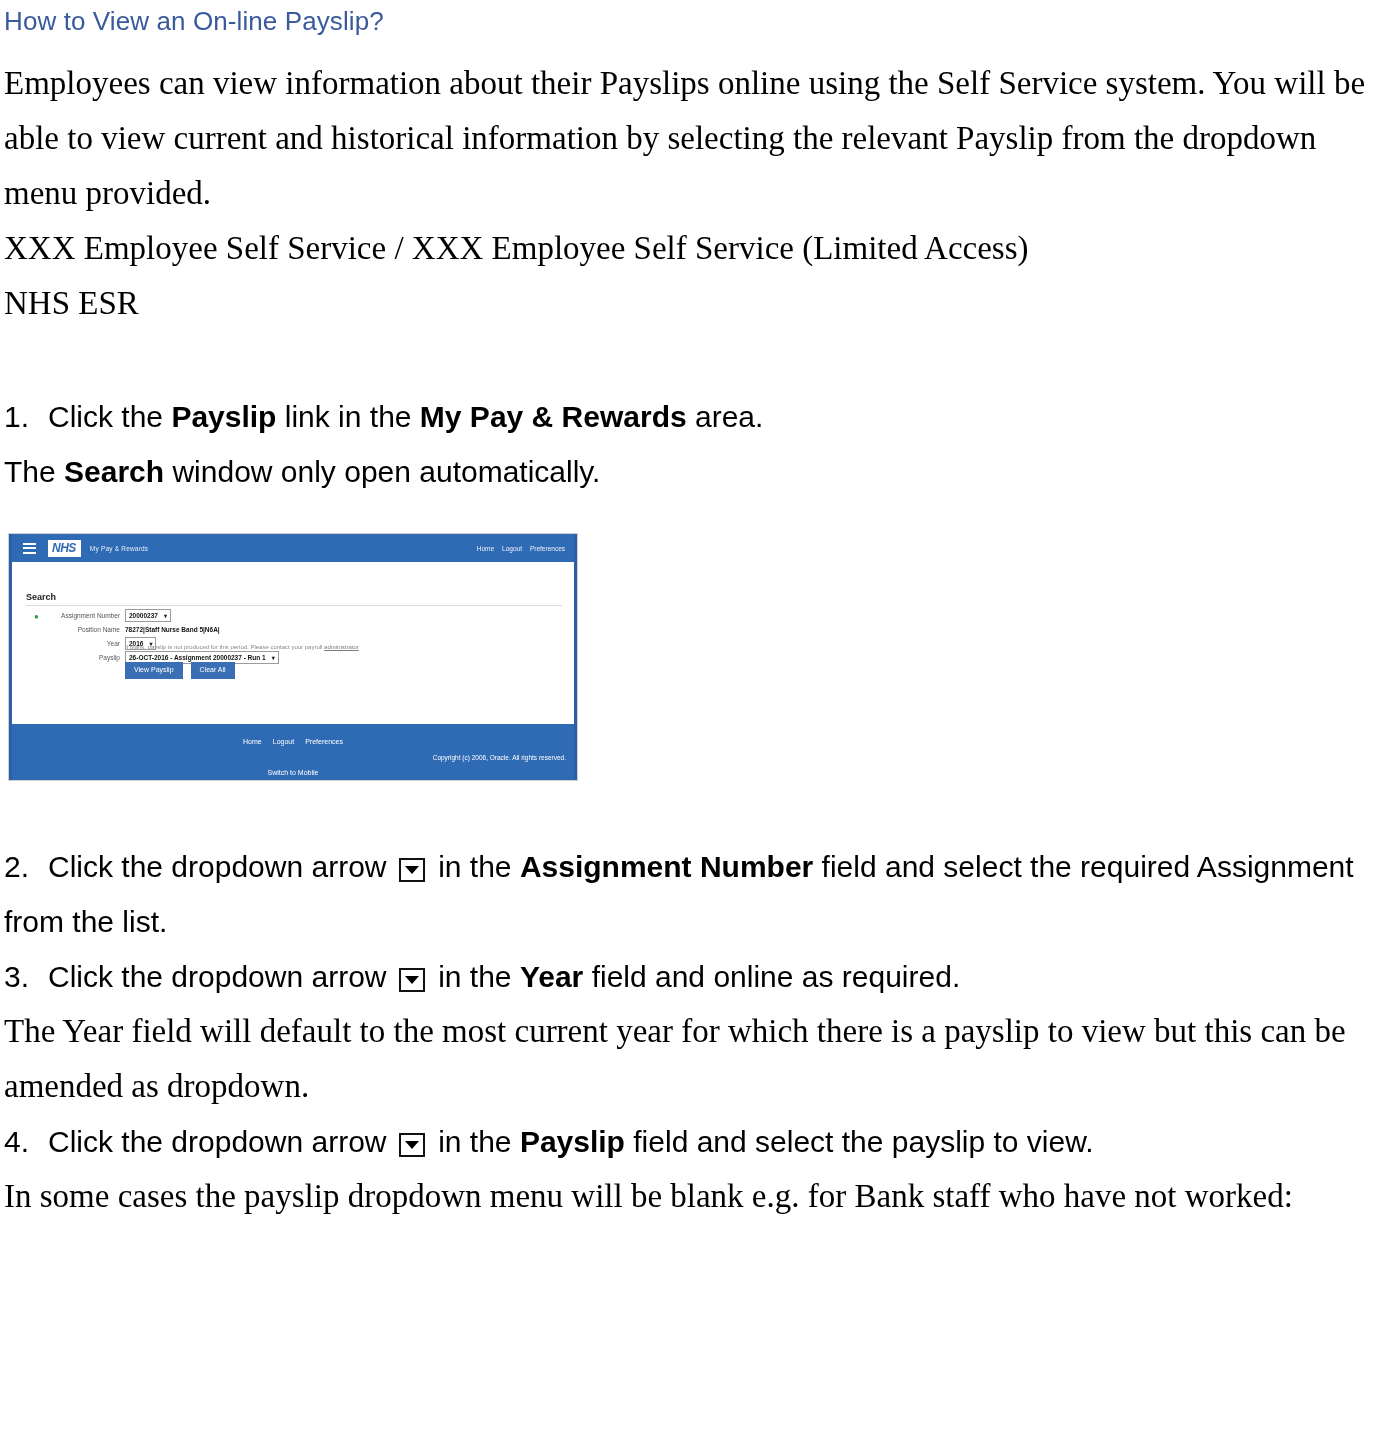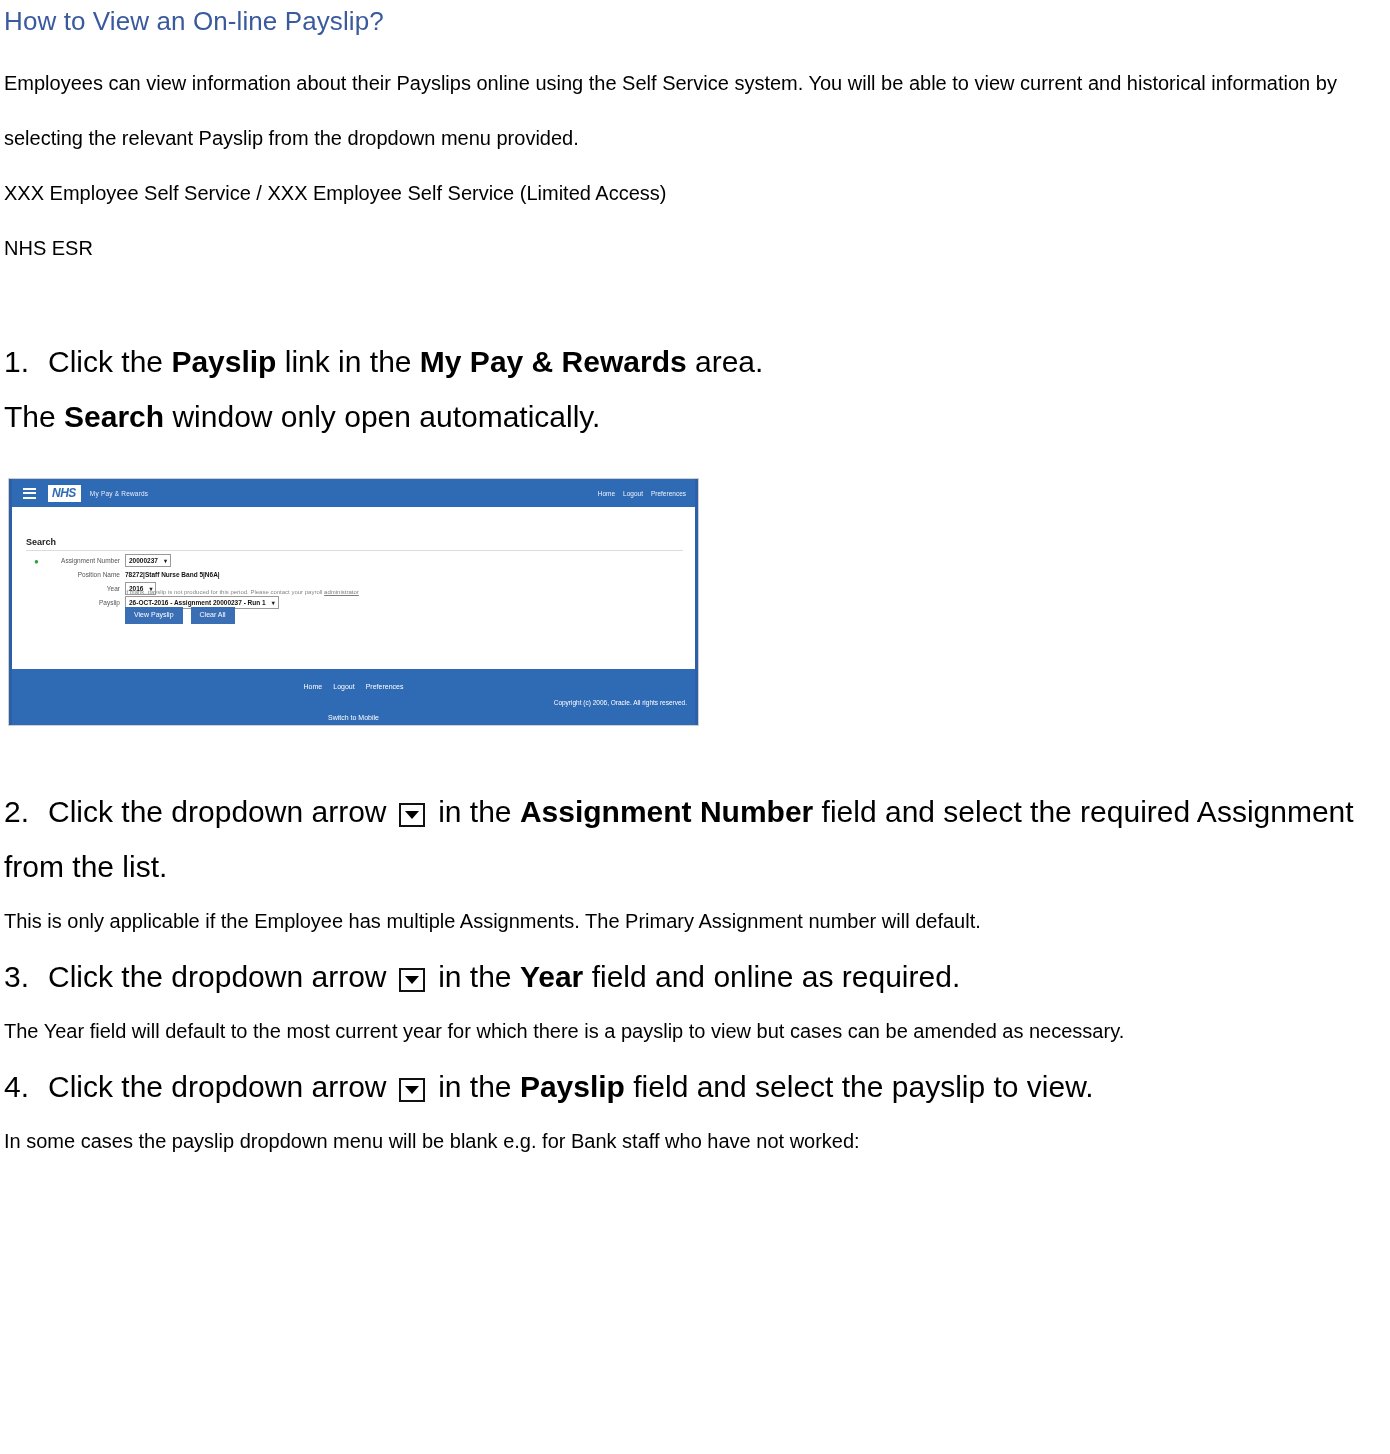--- a/index.html
+++ b/index.html
@@ -25,25 +25,26 @@
   
   .doc-heading {
     font-size: 26px;
     color: #3a5a9e;
     line-height: 38px;
     margin: 2px 0 16px 4px;
     font-weight: normal;
     letter-spacing: 0.1px;
   }
   .para {
-    font-size: 20px;
+    font-size: 33px;
     line-height: 55px;
     margin: 0 0 0 4px;
     color: #000;
     max-width: 1386px;
+    font-family: Liberation Serif, serif;
   }
   .spacer-lg { height: 58px; }
 
   .list-line {
     font-size: 30px;
     line-height: 55px;
     margin: 0 0 0 4px;
     display: block;
   }
   .num {
@@ -71,21 +72,21 @@
     transform: translate(-50%, -50%);
     width: 0; height: 0;
     border-left: 7px solid transparent;
     border-right: 7px solid transparent;
     border-top: 8px solid #000;
   }
 
   
   .shot {
     position: relative;
-    width: 691px;
+    width: 570px;
     height: 248px;
     margin: 34px 0 0 8px;
     background: #737373;
     border: 1px solid #cfcfcf;
     box-sizing: border-box;
     overflow: hidden;
     font-family: "Liberation Sans", sans-serif;
   }
   .shot-leftedge {
     position: absolute;
@@ -386,25 +387,24 @@
       <div class="footer-copy">Copyright (c) 2006, Oracle. All rights reserved.</div>
       <div class="footer-mobile">Switch to Mobile</div>
     </div>
   </div>
 
   <div class="spacer-lg"></div>
 
   <div class="list-line">
     <span class="num">2.</span><span>Click the dropdown arrow </span><span class="dd-glyph"></span><span> in the </span><b>Assignment Number</b><span> field and select the required Assignment from the list.</span>
   </div>
-  <div class="para">This is only applicable if the Employee has multiple Assignments.  The Primary Assignment number will default.</div>
 
   <div class="list-line">
     <span class="num">3.</span><span>Click the dropdown arrow </span><span class="dd-glyph"></span><span> in the </span><b>Year</b><span> field and online as required.</span>
   </div>
-  <div class="para">The Year field will default to the most current year for which there is a payslip to view but cases can be amended as necessary.</div>
+  <div class="para">The Year field will default to the most current year for which there is a payslip to view but this can be amended as dropdown.</div>
 
   <div class="list-line">
     <span class="num">4.</span><span>Click the dropdown arrow </span><span class="dd-glyph"></span><span> in the </span><b>Payslip</b><span> field and select the payslip to view.</span>
   </div>
   <div class="para">In some cases the payslip dropdown menu will be blank e.g. for Bank staff who have not worked:</div>
 
 </div>
 
 </body></html>

